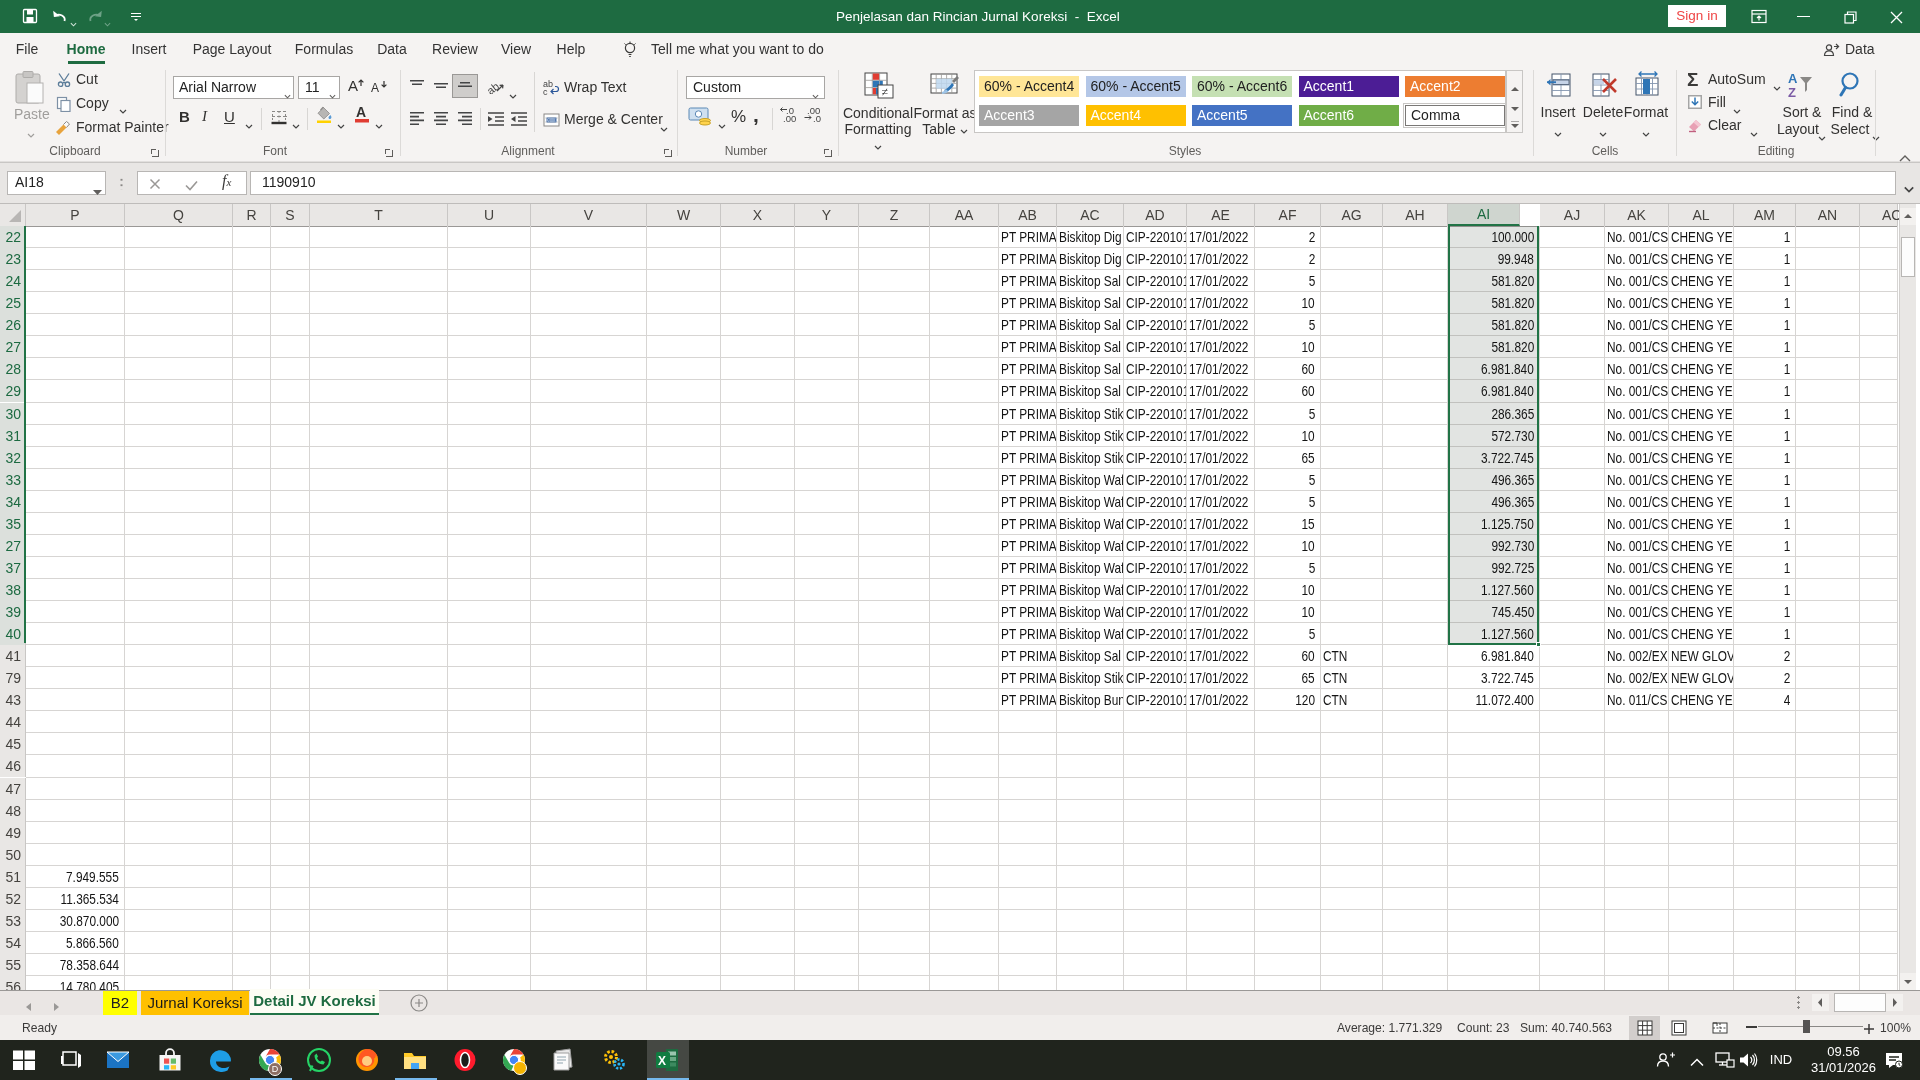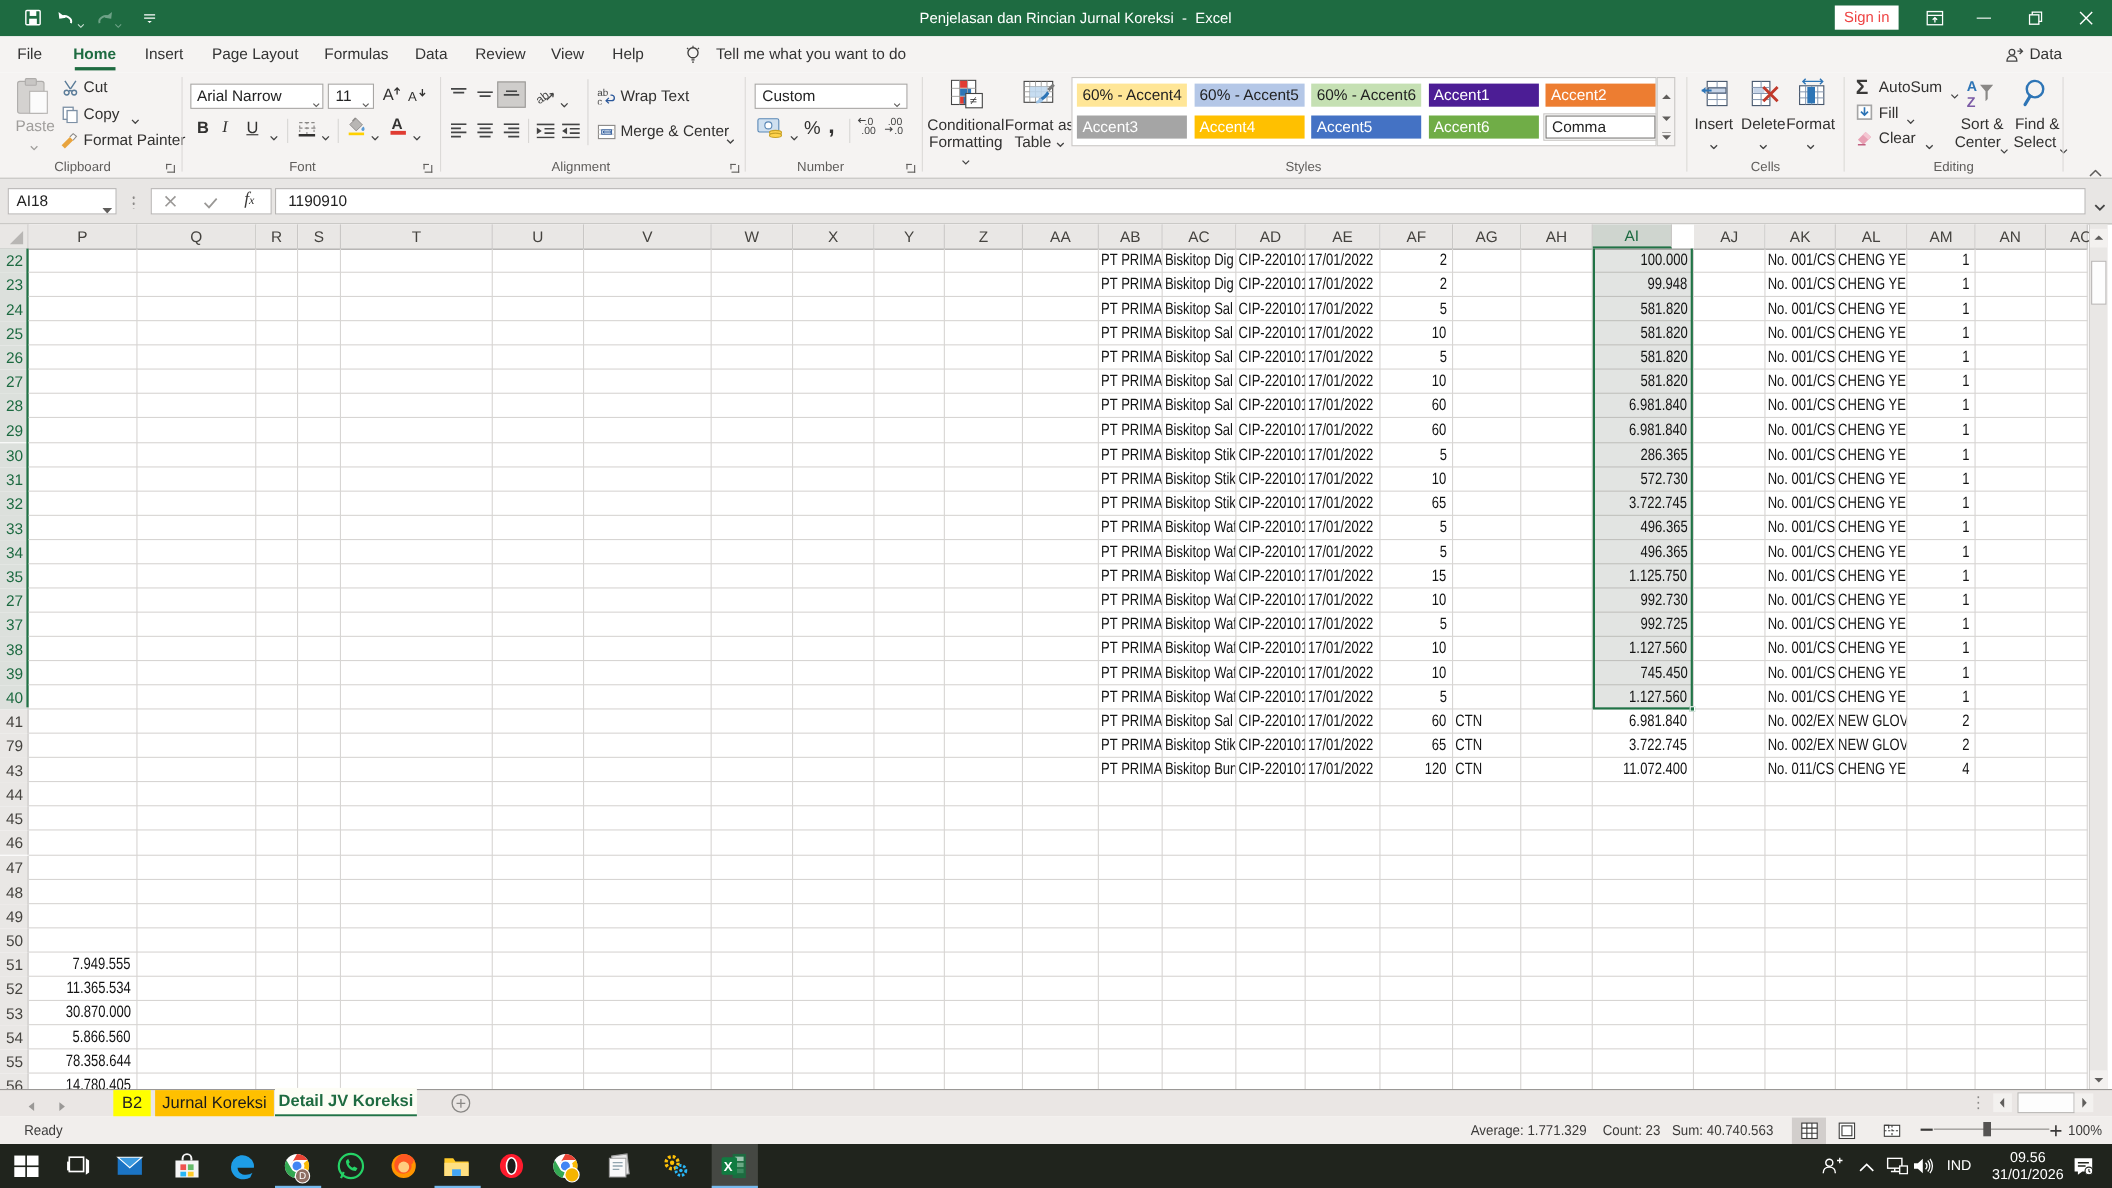--- a/index.html
+++ b/index.html
@@ -388,21 +388,21 @@
 <div class="ab btxt" style="left:1708px;top:117px">Clear</div>
 <div class="ab" style="left:1750px;top:123px"><svg width="8" height="5" viewBox="0 0 8 5">
       <path d="M1 1l3 3 3-3" stroke="#444" stroke-width="1.2" fill="none"></path>
     </svg></div>
 <div class="ab" style="left:1787px;top:71px"><svg width="30" height="28" viewBox="0 0 30 28">
       <text x="1" y="12" font-size="13" font-weight="bold" fill="#2e75b6" font-family="Liberation Sans">A</text>
       <text x="1" y="26" font-size="13" font-weight="bold" fill="#7b5ba5" font-family="Liberation Sans">Z</text>
       <path d="M13 6 h12 l-5 6 v7 l-2 2 v-9z" fill="#8a8886"></path>
     </svg></div>
 <div class="ab btxt" style="left:1802px;top:104px;transform:translateX(-50%)">Sort &amp;</div>
-<div class="ab btxt" style="left:1798px;top:121px;transform:translateX(-50%)">Center</div>
+<div class="ab btxt" style="left:1798px;top:121px;transform:translateX(-50%)">Layout</div>
 <div class="ab" style="left:1818px;top:127px"><svg width="8" height="5" viewBox="0 0 8 5">
       <path d="M1 1l3 3 3-3" stroke="#444" stroke-width="1.2" fill="none"></path>
     </svg></div>
 <div class="ab" style="left:1838px;top:71px"><svg width="28" height="28" viewBox="0 0 28 28">
       <circle cx="12" cy="10" r="7.5" fill="none" stroke="#2e75b6" stroke-width="2.2"></circle>
       <path d="M7.5 16.5 L3 24" stroke="#2e75b6" stroke-width="3" stroke-linecap="round"></path>
     </svg></div>
 <div class="ab btxt" style="left:1852px;top:104px;transform:translateX(-50%)">Find &amp;</div>
 <div class="ab btxt" style="left:1850px;top:121px;transform:translateX(-50%)">Select</div>
 <div class="ab" style="left:1872px;top:127px"><svg width="8" height="5" viewBox="0 0 8 5">

